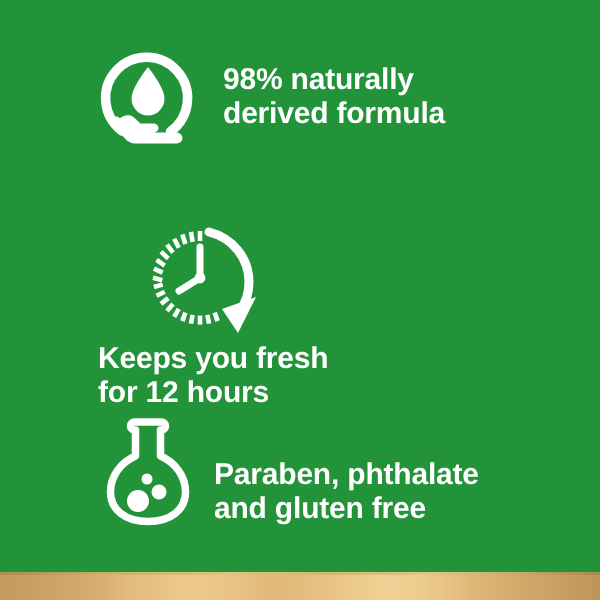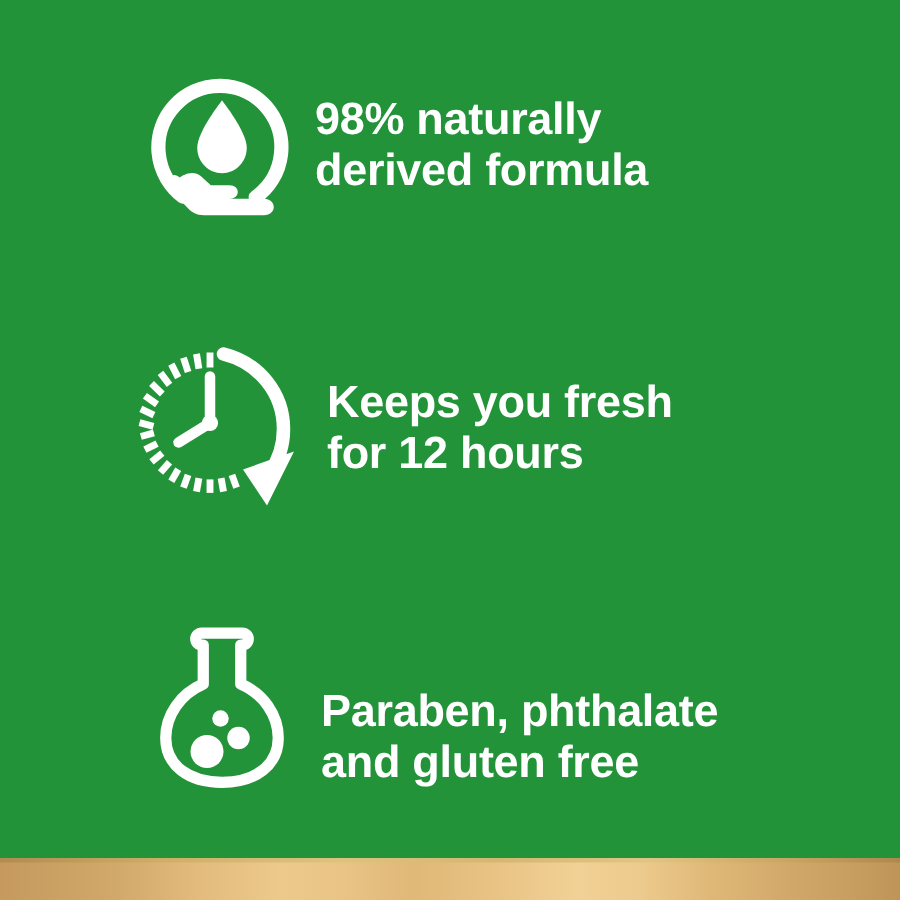--- a/index.html
+++ b/index.html
@@ -30,22 +30,22 @@
     height: 572px;
   }
 
   .row {
     position: absolute;
     display: flex;
     align-items: center;
     left: 88px;
   }
 
-  .row-1 { top: 38px;  }
-  .row-2 { top: 222px; }
+  .row-1 { top: 38px; gap: 13px;  }
+  .row-2 { top: 222px; flex-direction: column; }
   .row-3 { top: 408px; }
 
   .icon-slot {
     width: 120px;
     height: 124px;
     flex: 0 0 120px;
     display: flex;
     align-items: center;
     justify-content: center;
   }

